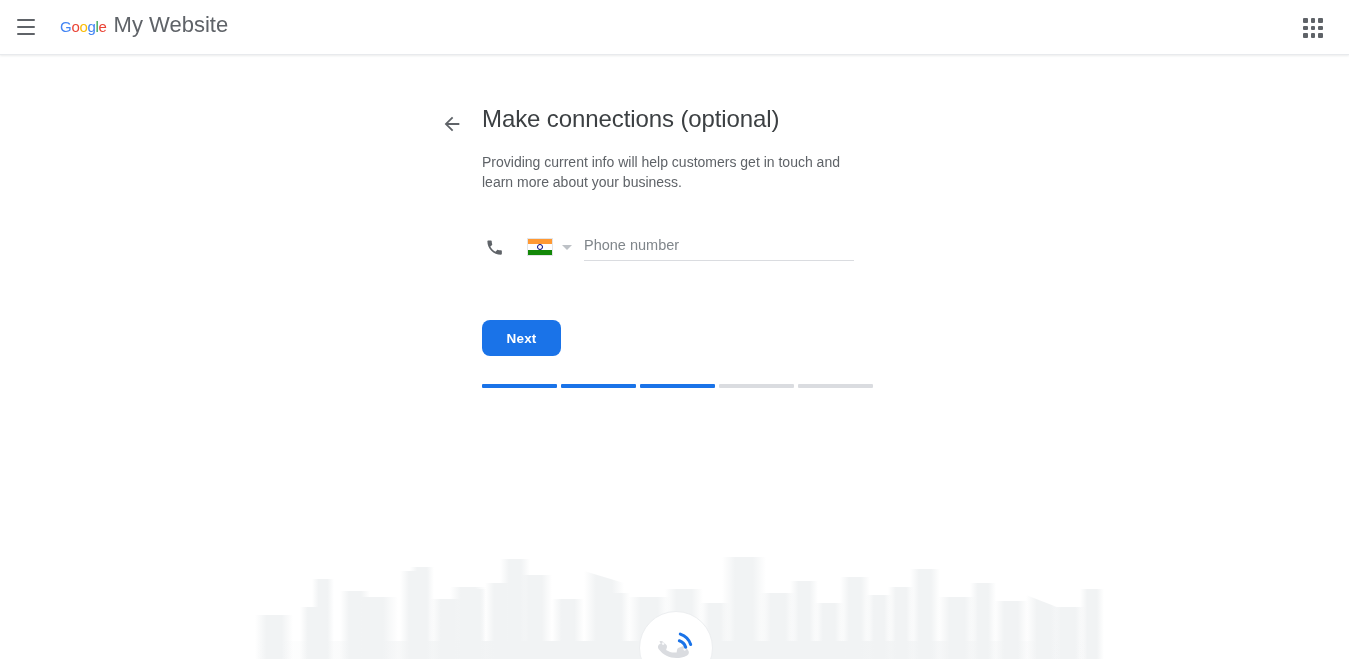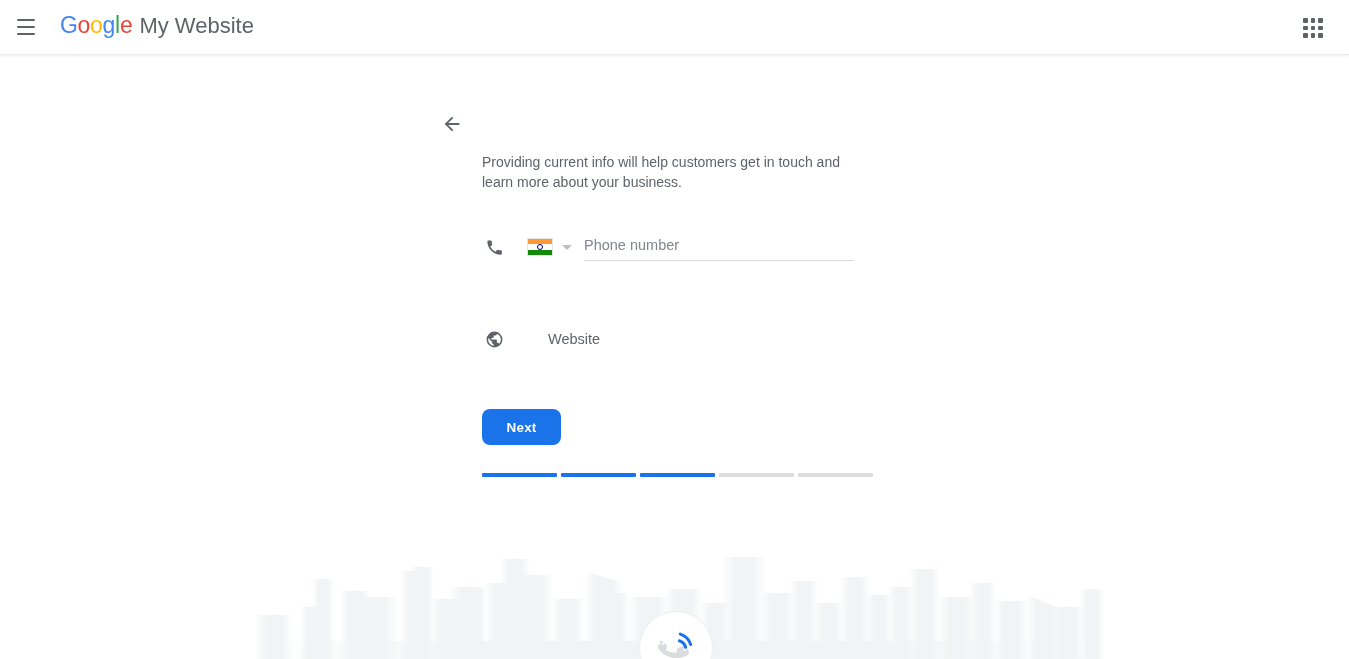--- a/index.html
+++ b/index.html
@@ -43,21 +43,21 @@
   .brand {
     position: absolute;
     left: 60px; top: 12px;
     height: 32px;
     display: flex;
     align-items: baseline;
     white-space: nowrap;
   }
   .google-word {
     font-family: "Liberation Sans", sans-serif;
-    font-size: 23px;
+    font-size: 15px;
     letter-spacing: -0.3px;
     font-weight: 400;
   }
   .google-word .gl-b { color: #4285F4; }
   .google-word .gl-r { color: #EA4335; }
   .google-word .gl-y { color: #FBBC05; }
   .google-word .gl-g { color: #34A853; }
   .brand-suffix {
     font-size: 22px;
     color: #5f6368;
@@ -351,20 +351,21 @@
   </div>
 
   <div class="content-wrap">
 
     <div class="title-row">
       <div class="back-arrow">
         <svg width="22" height="22" viewBox="0 0 24 24">
           <path d="M20 11H7.8l5.6-5.6L12 4l-8 8 8 8 1.4-1.4L7.8 13H20z" fill="#5f6368"></path>
         </svg>
       </div>
+      <h1 class="page-title">Make connections (optional)</h1>
     </div>
 
     <p class="page-subtitle">Providing current info will help customers get in touch and learn more about your business.</p>
 
     <div class="form-area">
 
       <div class="field-row">
         <span class="field-leading-icon">
           <svg width="19" height="19" viewBox="0 0 24 24">
             <path d="M6.6 10.8c1.4 2.8 3.8 5.1 6.6 6.6l2.2-2.2c.3-.3.7-.4 1.1-.2 1.2.4 2.5.6 3.8.6.6 0 1 .4 1 1V20c0 .6-.4 1-1 1C10.6 21 3 13.4 3 4c0-.6.4-1 1-1h3.5c.6 0 1 .4 1 1 0 1.3.2 2.6.6 3.8.1.4 0 .8-.2 1.1l-2.3 2z" fill="#5f6368"></path>
@@ -377,28 +378,20 @@
             <span class="band-w"></span>
             <span class="band-g"></span>
             <span class="chakra"></span>
           </span>
           <span class="caret-down"></span>
         </div>
 
         <input class="phone-input" type="text" placeholder="Phone number" style="">
       </div>
 
-      <div class="website-row">
-        <span class="field-leading-icon">
-          <svg width="19" height="19" viewBox="0 0 24 24">
-            <path d="M12 2a10 10 0 1 0 0 20 10 10 0 0 0 0-20zm-1 17.9A8 8 0 0 1 4 12c0-.6.1-1.2.2-1.8L9 15v1c0 1.1.9 2 2 2v1.9zm6.9-2.5c-.3-.8-1-1.4-1.9-1.4h-1v-3c0-.6-.4-1-1-1H8v-2h2c.6 0 1-.4 1-1V7h2c1.1 0 2-.9 2-2v-.4A8 8 0 0 1 17.9 17.4z" fill="#5f6368"></path>
-          </svg>
-        </span>
-        <span class="website-label">Website</span>
-      </div>
 
     </div>
 
     <button class="next-btn">Next</button>
 
     <div class="steps">
       <span class="step-seg done"></span>
       <span class="step-seg done"></span>
       <span class="step-seg done"></span>
       <span class="step-seg"></span>

